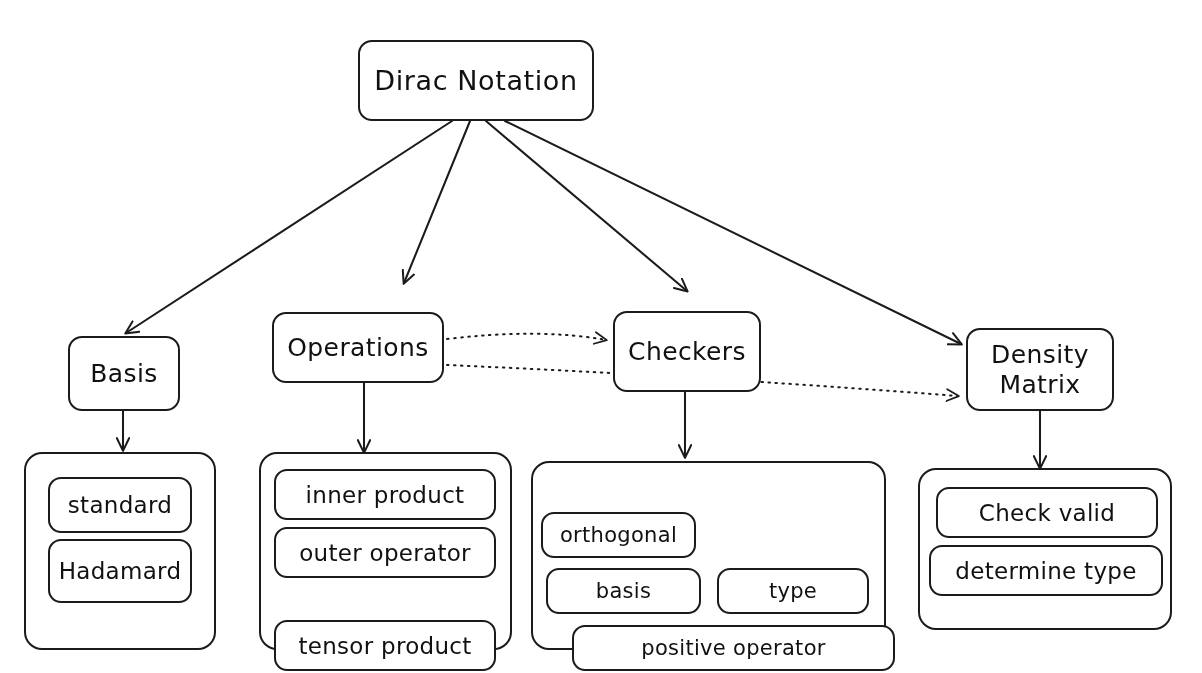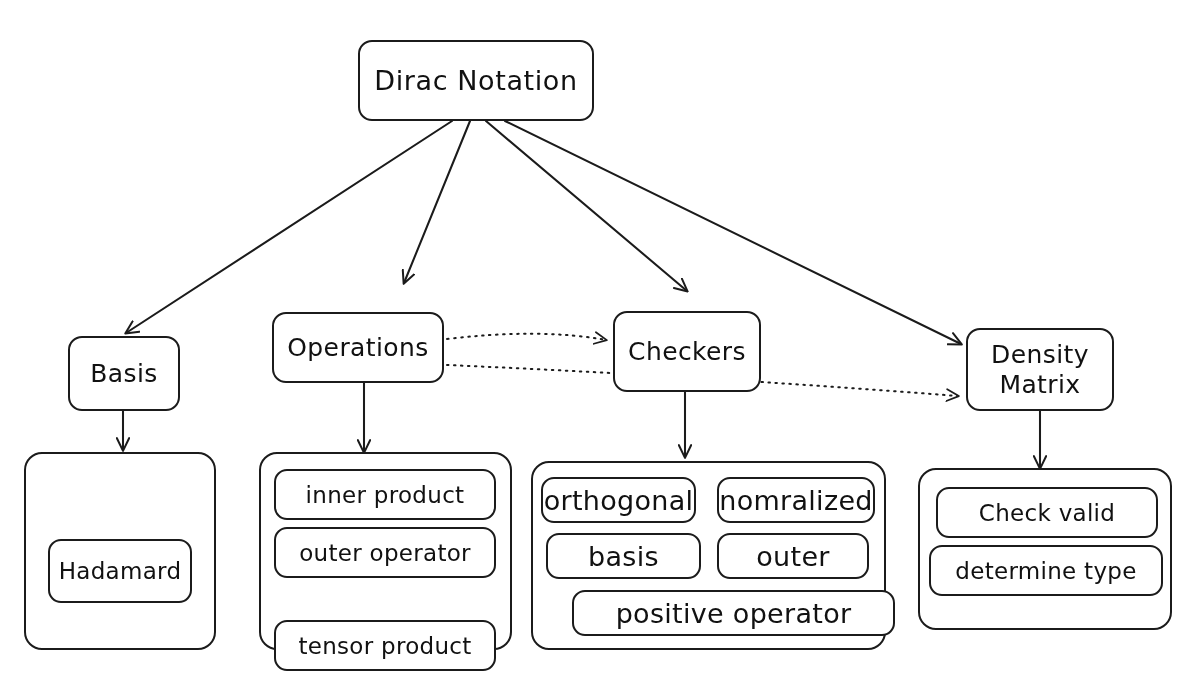--- a/index.html
+++ b/index.html
@@ -66,21 +66,22 @@
     display: flex;
     align-items: center;
     justify-content: center;
     text-align: center;
     color: #111111;
     font-size: 23px;
     letter-spacing: 0.3px;
     font-family: "DejaVu Sans", sans-serif;
   }
   .leaf-sm {
-    font-size: 27px;
+    font-size: 21px;
+    margin-top: 35px;
   }
 </style>
 </head>
 <body>
 
 <div id="diagram-root">
 
   <svg id="edge-layer" viewBox="0 0 1202 673" width="1202" height="673">
     <defs>
       <marker id="arrow-solid" viewBox="0 0 10 10" refX="8.6" refY="5" markerWidth="7.2" markerHeight="7.2" orient="auto-start-reverse">
@@ -127,47 +128,47 @@
   <div class="node node-mid" style="left:613px; top:311px; width:148px; height:81px;">
     <span>Checkers</span>
   </div>
 
   <div class="node node-mid" style="left:966px; top:328px; width:148px; height:83px;">
     <span>Density
 Matrix</span>
   </div>
 
   <div class="group-box" style="left:24px; top:452px; width:192px; height:198px;"></div>
+  <div class="leaf" style="left:48px; top:477px; width:144px; height:56px;">
+    <span>standard</span>
+  </div>
   <div class="leaf" style="left:48px; top:539px; width:144px; height:64px;">
     <span>Hadamard</span>
   </div>
 
   <div class="group-box" style="left:259px; top:452px; width:253px; height:198px;"></div>
   <div class="leaf" style="left:274px; top:469px; width:222px; height:51px;">
     <span>inner product</span>
   </div>
   <div class="leaf" style="left:274px; top:527px; width:222px; height:51px;">
     <span>outer operator</span>
   </div>
   <div class="leaf" style="left:274px; top:585px; width:222px; height:51px;margin-top:35px;">
     <span>tensor product</span>
   </div>
 
   <div class="group-box" style="left:531px; top:461px; width:355px; height:189px;"></div>
   <div class="leaf leaf-sm" style="left:541px; top:477px; width:155px; height:46px;">
     <span>orthogonal</span>
   </div>
-  <div class="leaf leaf-sm" style="left:717px; top:477px; width:158px; height:46px;">
-    <span>nomralized</span>
-  </div>
   <div class="leaf leaf-sm" style="left:546px; top:533px; width:155px; height:46px;">
     <span>basis</span>
   </div>
   <div class="leaf leaf-sm" style="left:717px; top:533px; width:152px; height:46px;">
-    <span>outer</span>
+    <span>type</span>
   </div>
   <div class="leaf leaf-sm" style="left:572px; top:590px; width:323px; height:46px;">
     <span>positive operator</span>
   </div>
 
   <div class="group-box" style="left:918px; top:468px; width:254px; height:162px;"></div>
   <div class="leaf" style="left:936px; top:487px; width:222px; height:51px;">
     <span>Check valid</span>
   </div>
   <div class="leaf" style="left:929px; top:545px; width:234px; height:51px;">

